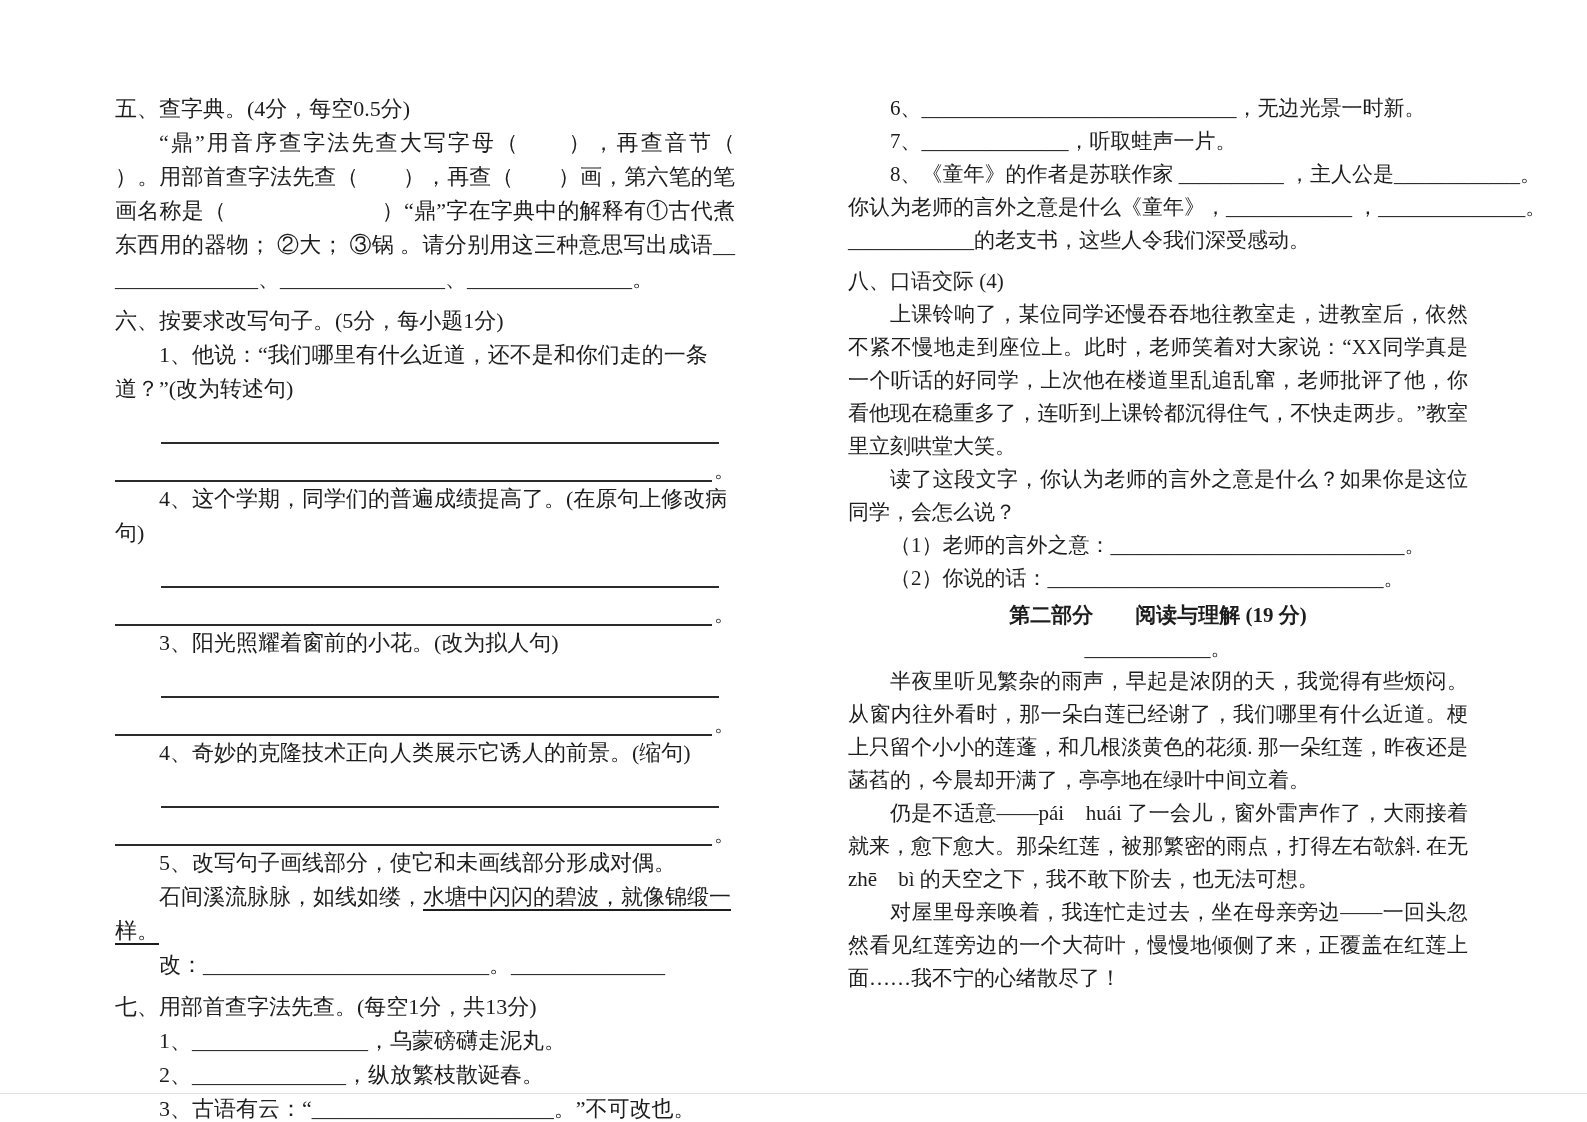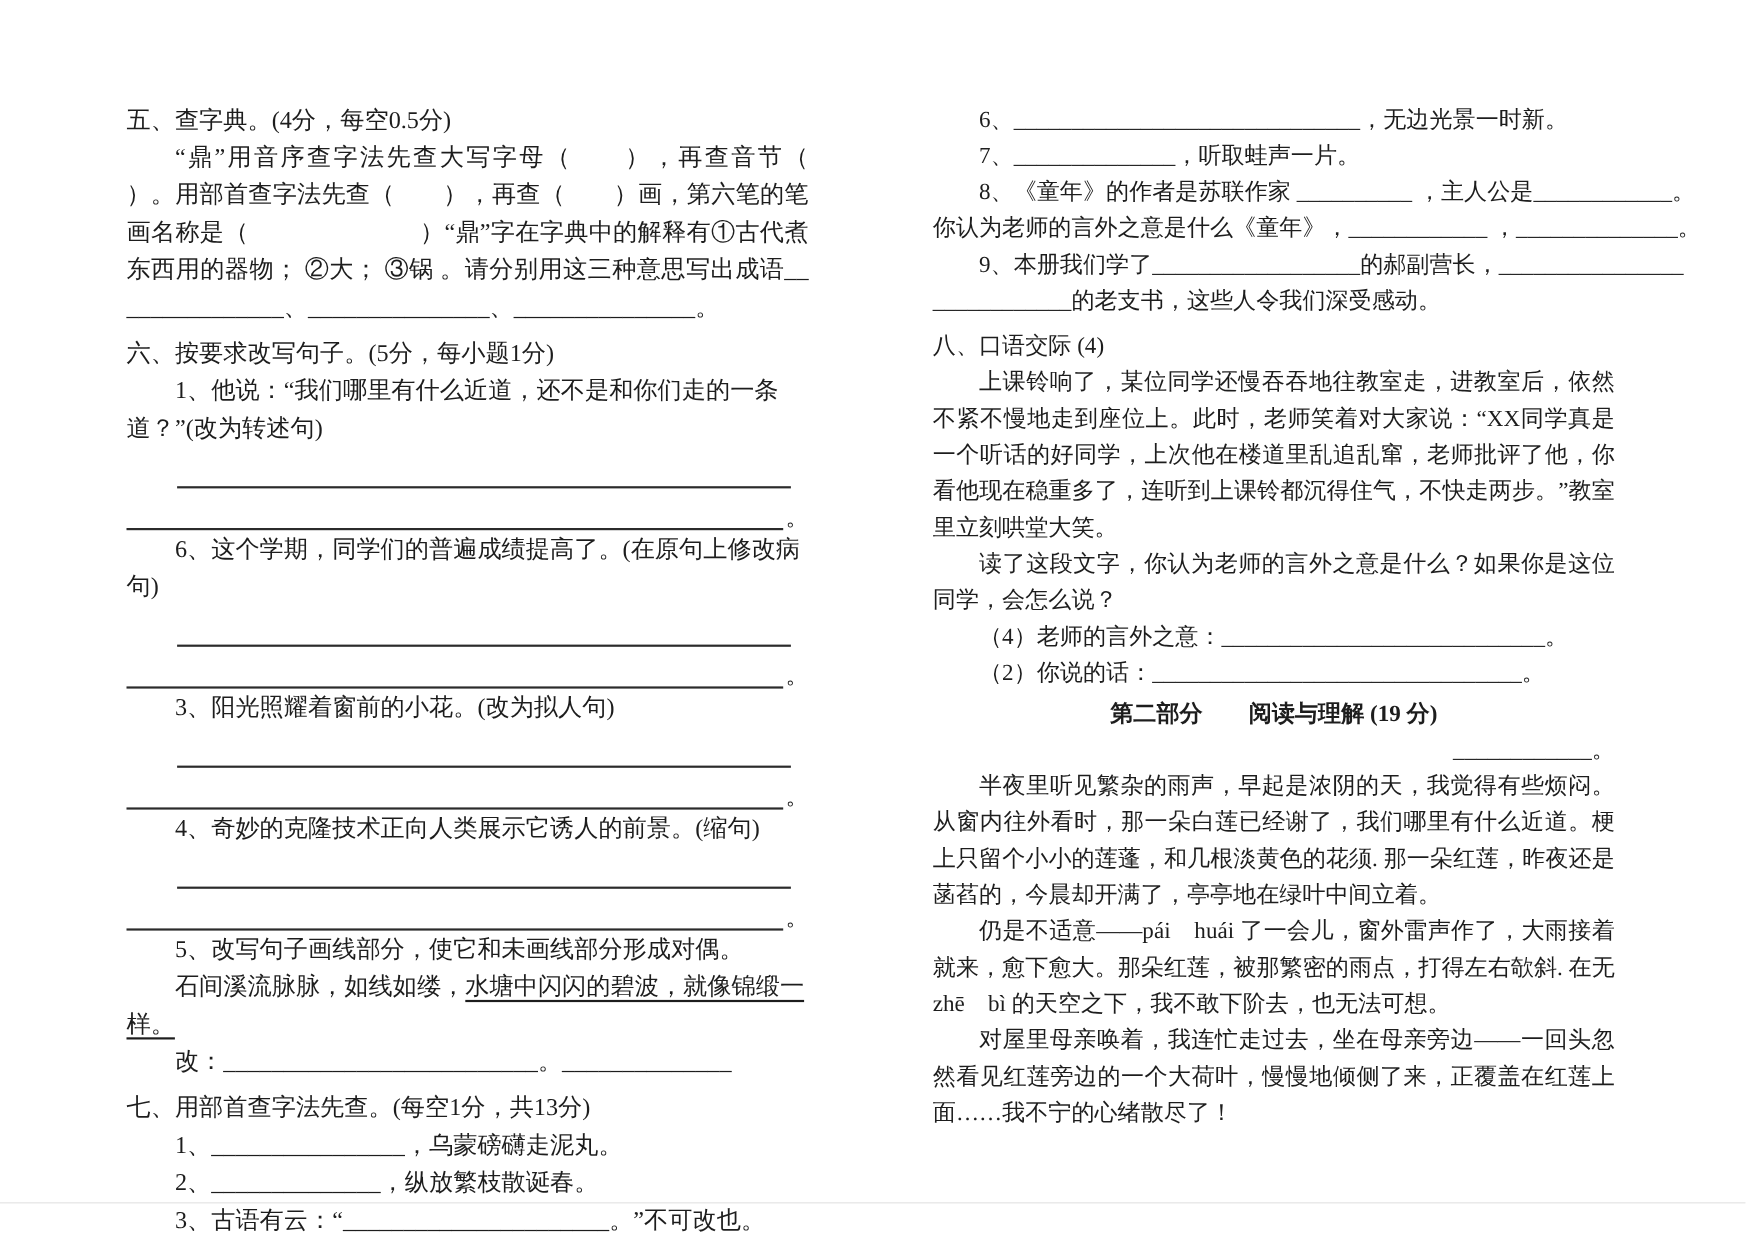--- a/index.html
+++ b/index.html
@@ -25,21 +25,21 @@
 
   
   .rule-row { display:flex; align-items:flex-end; height:28px; margin-top:10px; }
   .rule     { flex:1; border-bottom:2px solid #2b2b2b; }
   .rule-row.first .rule { margin-left:46px; margin-right:16px; }
   .rule-row .period { font-size:21px; line-height:23px; margin-left:2px; }
 
   .u { text-decoration:underline; text-underline-offset:5px; text-decoration-thickness:1.5px; }
 
   .heading2 { font-weight:bold; font-size:25px; text-align:center; line-height:46px; margin-top:4px !important; }
-  .center   { text-align:right; }
+  .center   { text-align:center; }
 
   .bottom-line { position:absolute; left:0; right:0; top:1093px; border-top:1px solid #e2e2e2; }
 </style>
 </head>
 <body>
 
 <div class="page">
 
   <div class="col col-left">
     <p>五、查字典。(4分，每空0.5分)</p>
@@ -51,21 +51,21 @@
 
     <p class="indent">1、他说：“我们哪里有什么近道，还不是和你们走的一条道？”(改为转述句)</p>
     <div class="rule-row first">
         <div class="rule"></div>
       </div>
     <div class="rule-row">
         <div class="rule"></div>
         <span class="period">。</span>
       </div>
 
-    <p class="indent">6、这个学期，同学们的普遍成绩提高了。(在原句上修改病句)</p>
+    <p class="indent">4、这个学期，同学们的普遍成绩提高了。(在原句上修改病句)</p>
     <div class="rule-row first">
         <div class="rule"></div>
       </div>
     <div class="rule-row">
         <div class="rule"></div>
         <span class="period">。</span>
       </div>
 
     <p class="indent">3、阳光照耀着窗前的小花。(改为拟人句)</p>
     <div class="rule-row first">
@@ -96,29 +96,28 @@
     <p class="indent nowrap">2、______________，纵放繁枝散诞春。</p>
     <p class="indent nowrap">3、古语有云：“______________________。”不可改也。</p>
 
   </div>
 
   <div class="col col-right">
     <p class="indent nowrap">6、______________________________，无边光景一时新。</p>
     <p class="indent nowrap">7、______________，听取蛙声一片。</p>
     <p class="indent nowrap">8、《童年》的作者是苏联作家 __________ ，主人公是____________。</p>
     <p class="nowrap">你认为老师的言外之意是什么《童年》，____________ ，______________。</p>
-    <p class="indent nowrap">9、本册我们学了__________________的郝副营长，________________</p>
     <p class="nowrap">____________的老支书，这些人令我们深受感动。</p>
 
     <div class="gap"></div>
 
     <p>八、口语交际 (4)</p>
     <p class="indent breakall">上课铃响了，某位同学还慢吞吞地往教室走，进教室后，依然不紧不慢地走到座位上。此时，老师笑着对大家说：“XX同学真是一个听话的好同学，上次他在楼道里乱追乱窜，老师批评了他，你看他现在稳重多了，连听到上课铃都沉得住气，不快走两步。”教室里立刻哄堂大笑。</p>
     <p class="indent breakall">读了这段文字，你认为老师的言外之意是什么？如果你是这位同学，会怎么说？</p>
-    <p class="indent nowrap">（4）老师的言外之意：____________________________。</p>
+    <p class="indent nowrap">（1）老师的言外之意：____________________________。</p>
     <p class="indent nowrap">（2）你说的话：________________________________。</p>
 
     <p class="heading2">第二部分　　阅读与理解 (19 分)</p>
     <p class="center">____________。</p>
 
     <p class="indent breakall">半夜里听见繁杂的雨声，早起是浓阴的天，我觉得有些烦闷。从窗内往外看时，那一朵白莲已经谢了，我们哪里有什么近道。梗上只留个小小的莲蓬，和几根淡黄色的花须. 那一朵红莲，昨夜还是菡萏的，今晨却开满了，亭亭地在绿叶中间立着。</p>
     <p class="indent breakall">仍是不适意——pái　huái 了一会儿，窗外雷声作了，大雨接着就来，愈下愈大。那朵红莲，被那繁密的雨点，打得左右欹斜. 在无 zhē　bì 的天空之下，我不敢下阶去，也无法可想。</p>
     <p class="indent breakall">对屋里母亲唤着，我连忙走过去，坐在母亲旁边——一回头忽然看见红莲旁边的一个大荷叶，慢慢地倾侧了来，正覆盖在红莲上面……我不宁的心绪散尽了！</p>
   </div>
 

